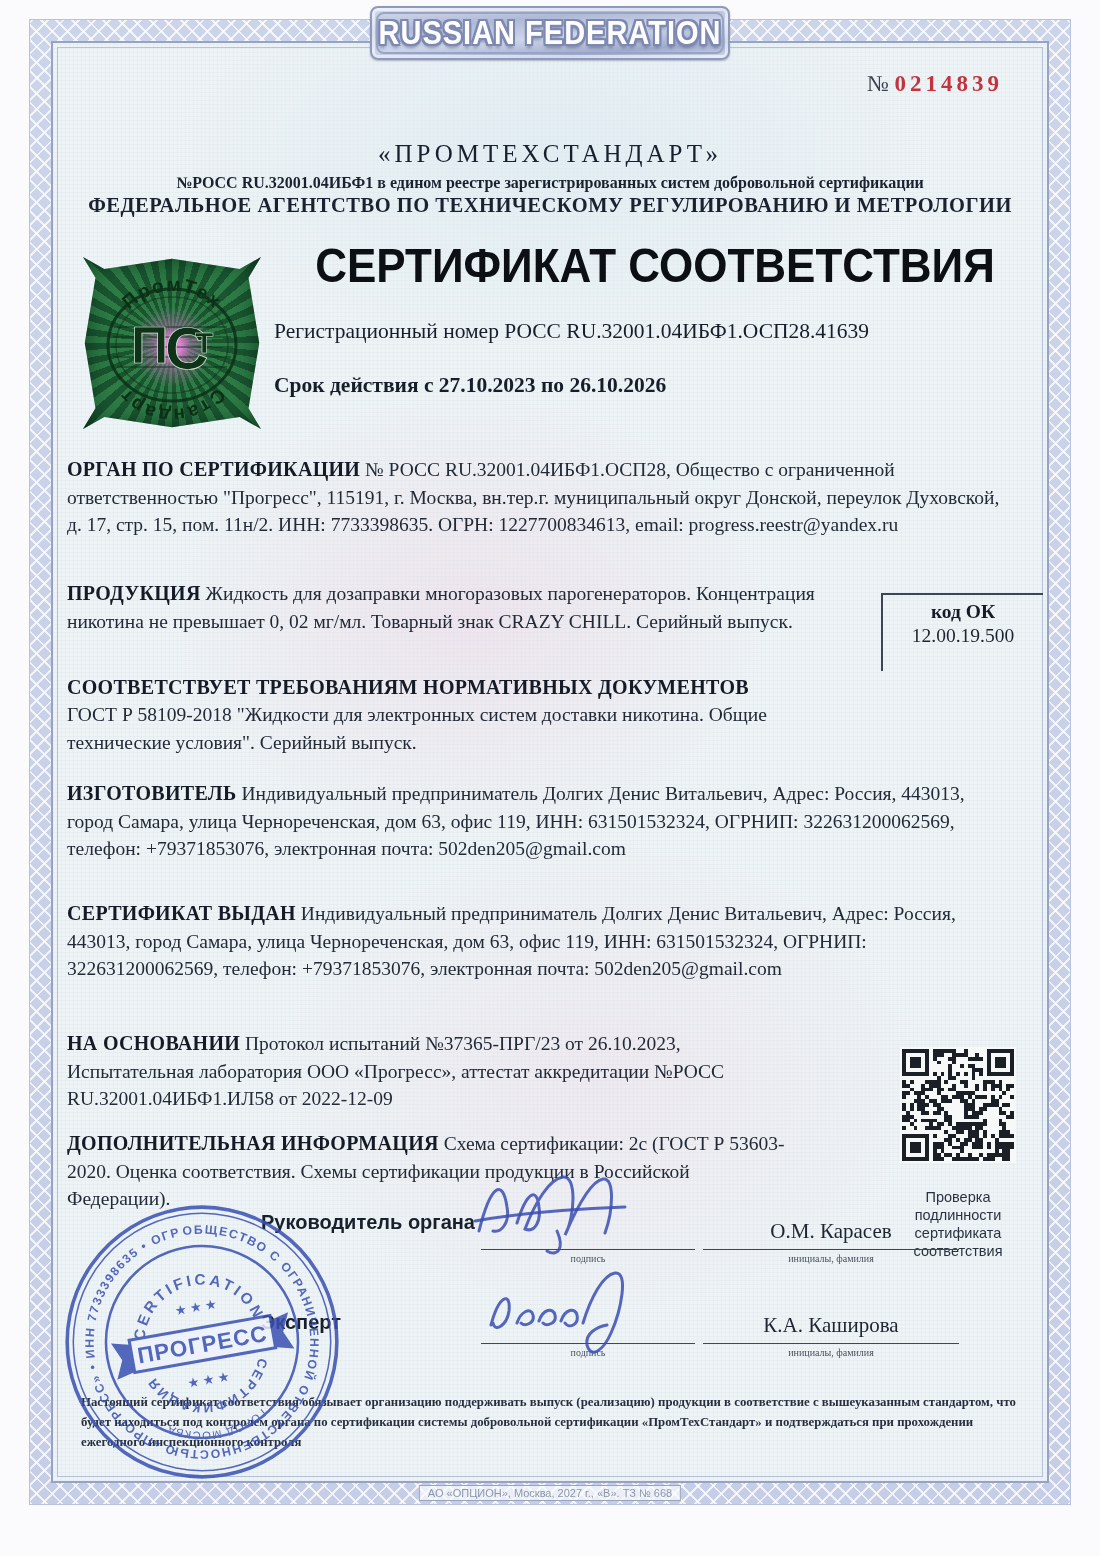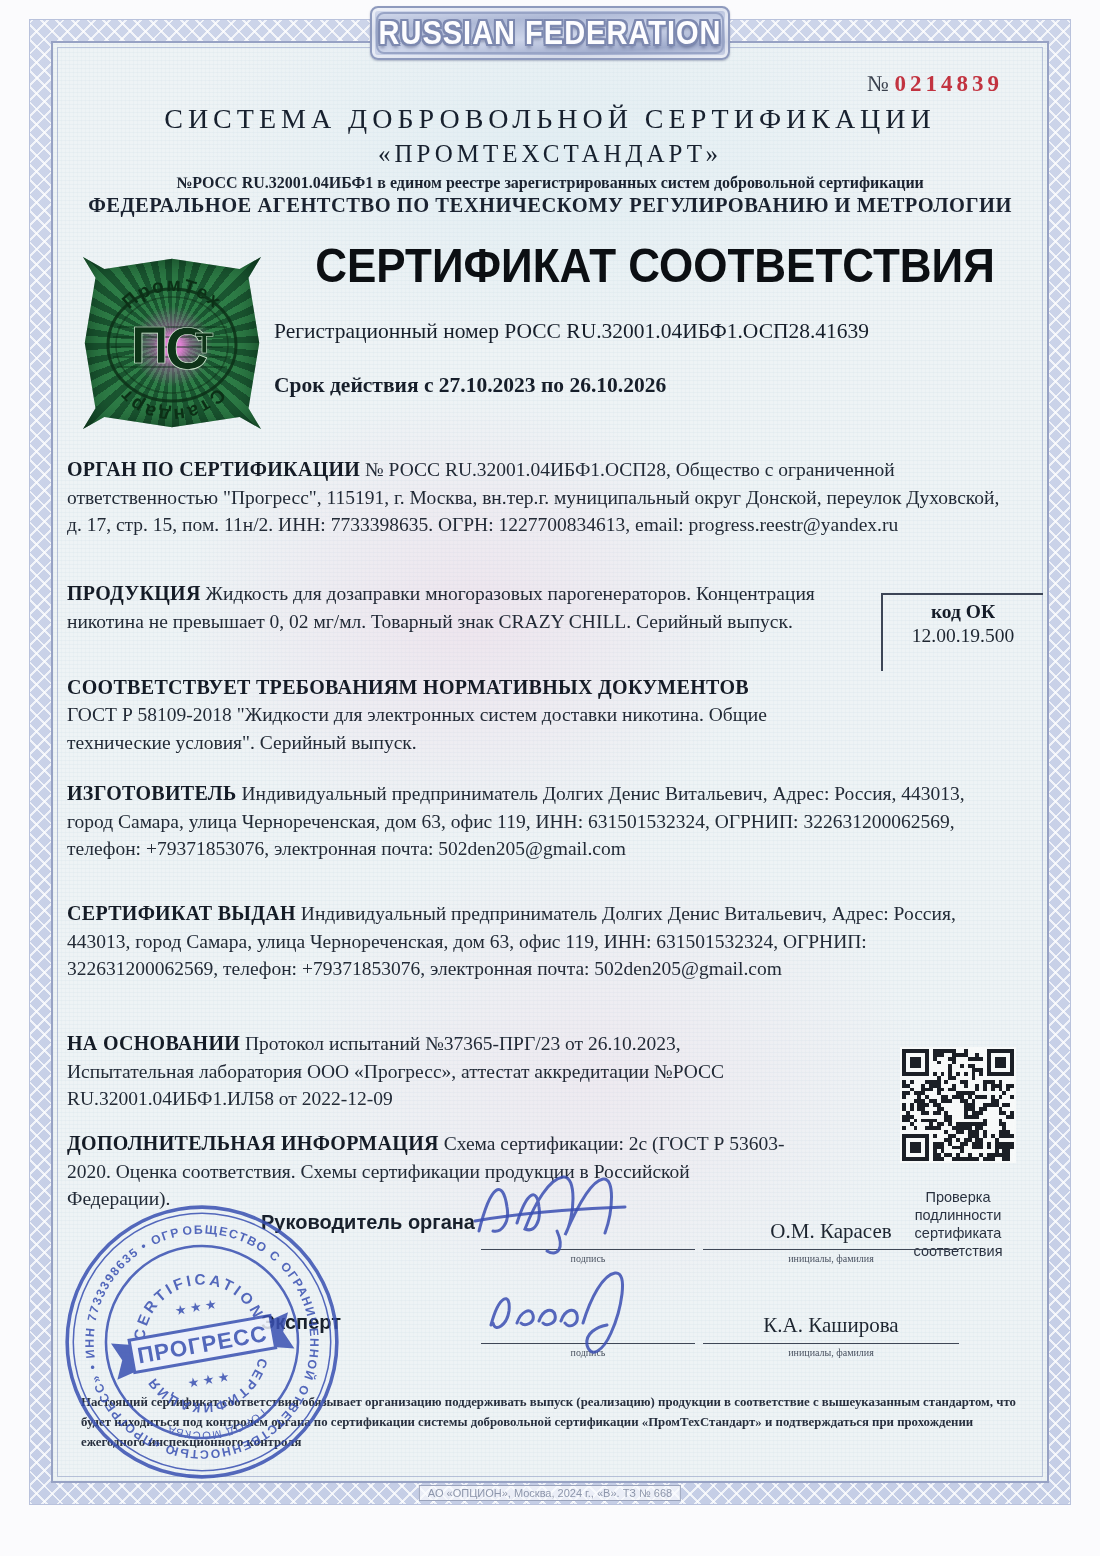--- a/index.html
+++ b/index.html
@@ -150,21 +150,20 @@
     <span class="banner-text">RUSSIAN FEDERATION</span>
   </div>
 
   <div class="cert-inner">
 
     <div class="cert-number">
       <span class="num-prefix">№</span>
       <span class="num-value">0214839</span>
     </div>
 
-    <div class="h-system">СИСТЕМА ДОБРОВОЛЬНОЙ СЕРТИФИКАЦИИ</div>
     <div class="h-pts">«ПРОМТЕХСТАНДАРТ»</div>
     <div class="h-registry">№РОСС RU.32001.04ИБФ1 в едином реестре зарегистрированных систем добровольной сертификации</div>
     <div class="h-agency">ФЕДЕРАЛЬНОЕ АГЕНТСТВО ПО ТЕХНИЧЕСКОМУ РЕГУЛИРОВАНИЮ И МЕТРОЛОГИИ</div>
 
     <div class="logo">
       <svg viewBox="0 0 178 172">
         <defs>
           <path id="logoTop" d="M31,92 a58,58 0 0,1 116,0"></path>
           <path id="logoBottom" d="M147,94 a58,58 0 0,1 -116,0"></path>
         </defs>
@@ -294,14 +293,14 @@
         <textPath href="#sertArc" startOffset="50%" text-anchor="middle">СЕРТИФИКАЦИЯ</textPath>
       </text>
       <text font-family="Liberation Sans, sans-serif" font-size="11" letter-spacing="1">
         <textPath href="#moscowArc" startOffset="50%" text-anchor="middle">ГОРОД МОСКВА</textPath>
       </text>
     </svg>
 
     <div class="fine-print">Настоящий сертификат соответствия обязывает организацию поддерживать выпуск (реализацию) продукции в соответствие с вышеуказанным стандартом, что будет находиться под контролем органа по сертификации системы добровольной сертификации «ПромТехСтандарт» и подтверждаться при прохождении ежегодного инспекционного контроля</div>
   </div>
 
-  <div class="imprint">АО «ОПЦИОН», Москва, 2024 г., «В». ТЗ № 668</div>
+  <div class="imprint">АО «ОПЦИОН», Москва, 2027 г., «В». ТЗ № 668</div>
 </div>
 
 </body></html>

